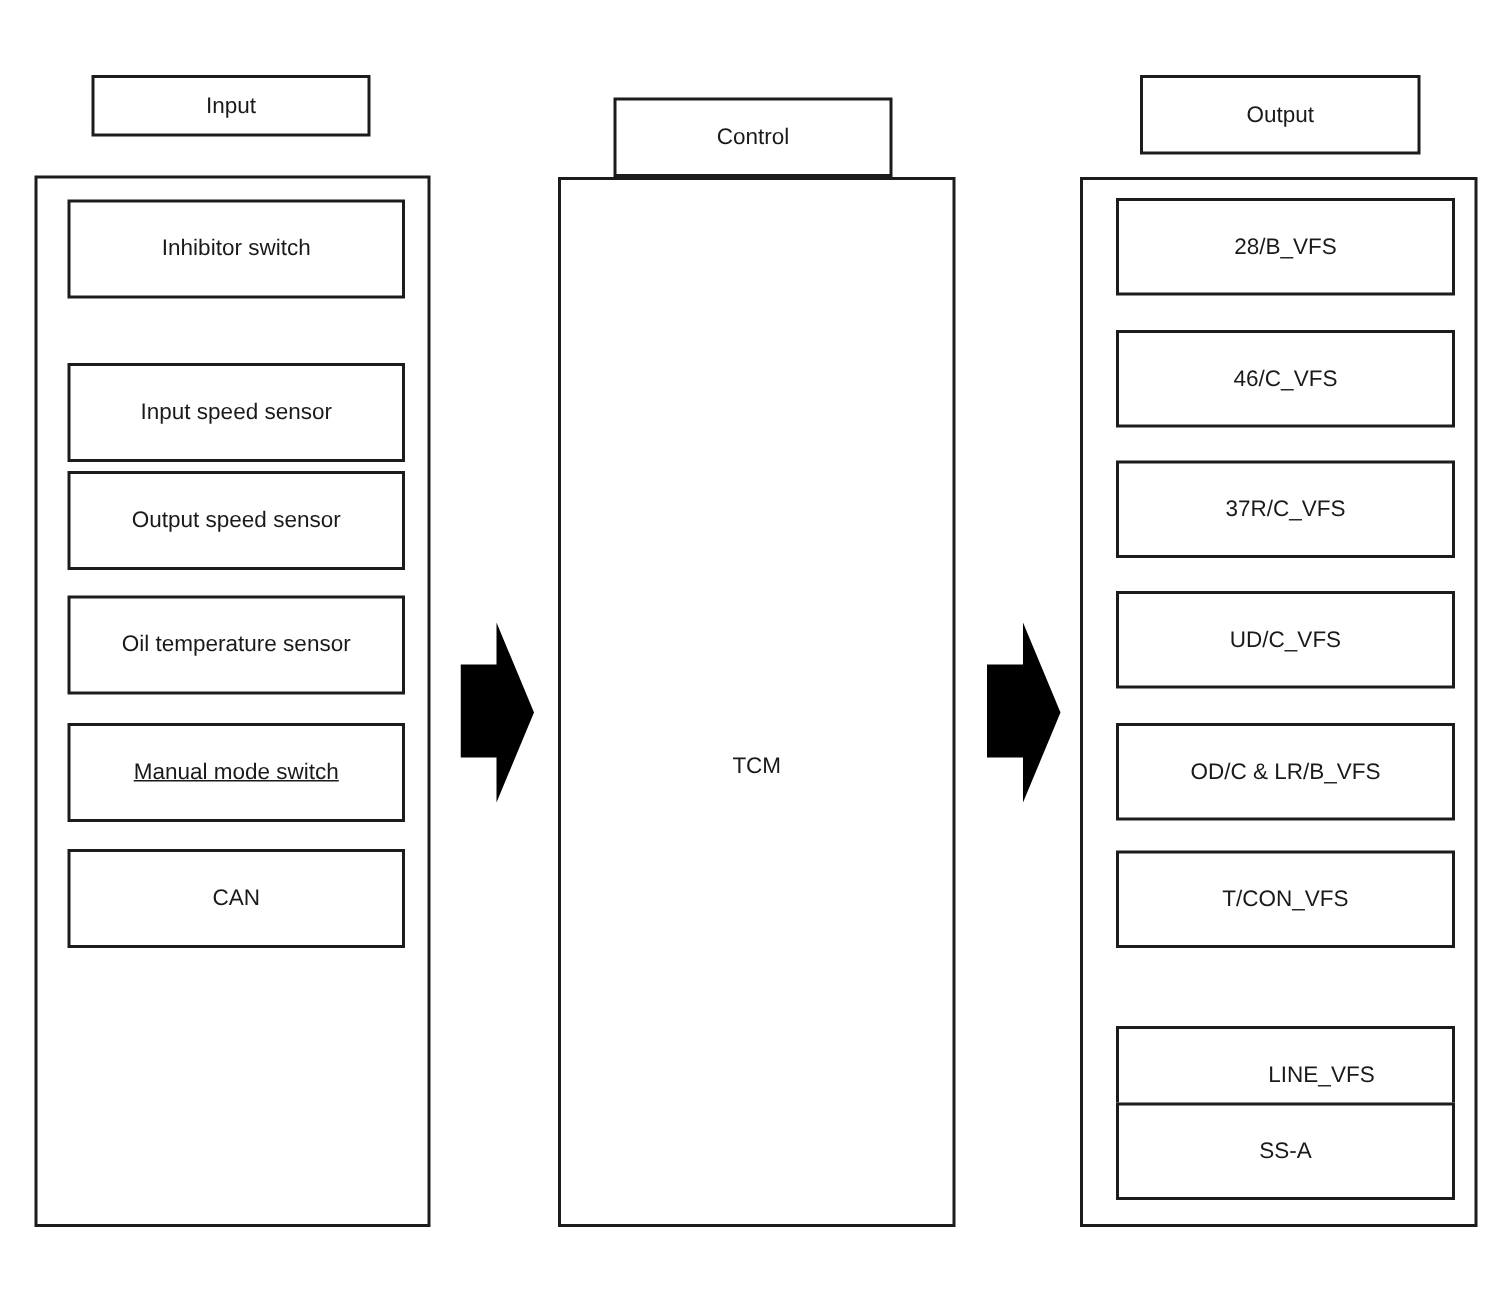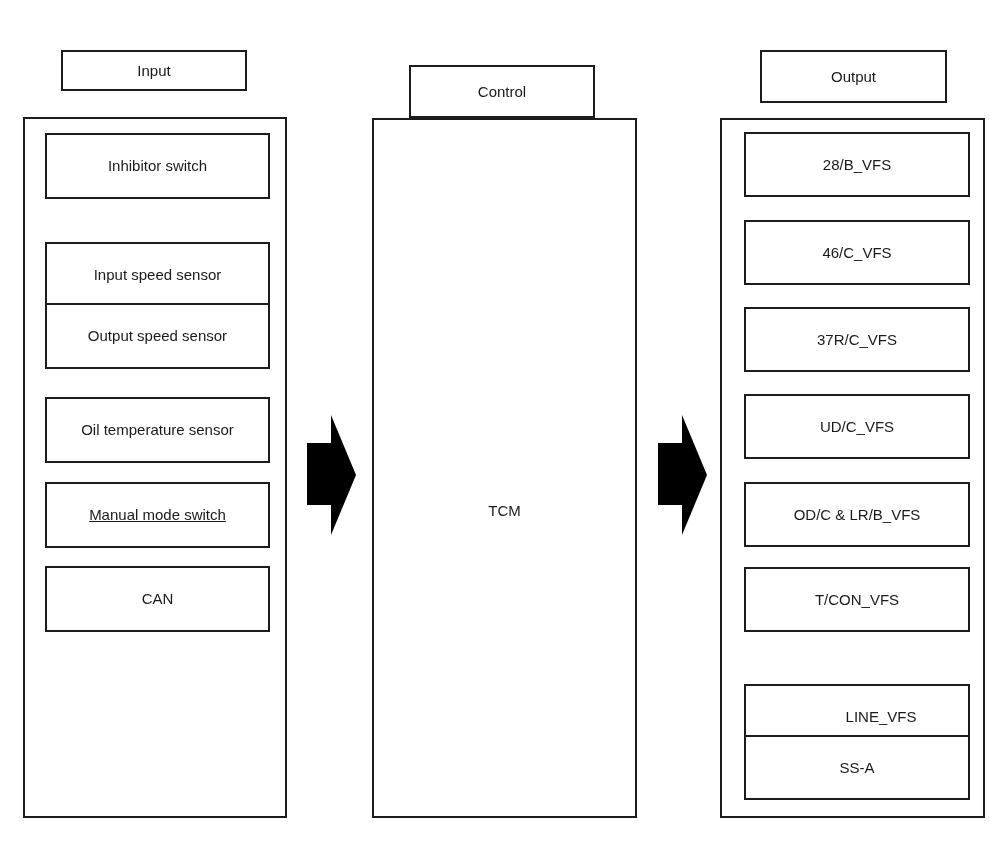--- a/index.html
+++ b/index.html
@@ -33,21 +33,21 @@
     box-sizing: border-box;
     border: 2px solid var(--line, #1c1c1c);
     background: #ffffff;
   }
   
   .hdr-input    { left: 61px;  top: 50px;  width: 186px; height: 41px; }
   .grp-input    { left: 23px;  top: 117px; width: 264px; height: 701px; }
   .grp-input .item { left: 20px; width: 225px; height: 66px; }
   .in-0 { top: 14px; }
   .in-1 { top: 102px; margin-top: 21px; }
-  .in-2 { top: 184px; }
+  .in-2 { top: 195px; }
   .in-3 { top: 278px; }
   .in-4 { top: 363px; text-decoration: underline; }
   .in-5 { top: 447px; }
   
   .hdr-control  { left: 409px; top: 50px;  width: 186px; height: 53px; margin-top: 15px; }
   .grp-control  { left: 372px; top: 118px; width: 265px; height: 700px; }
   .tcm-label {
     position: absolute;
     left: 0; top: 382px;
     width: 100%;

